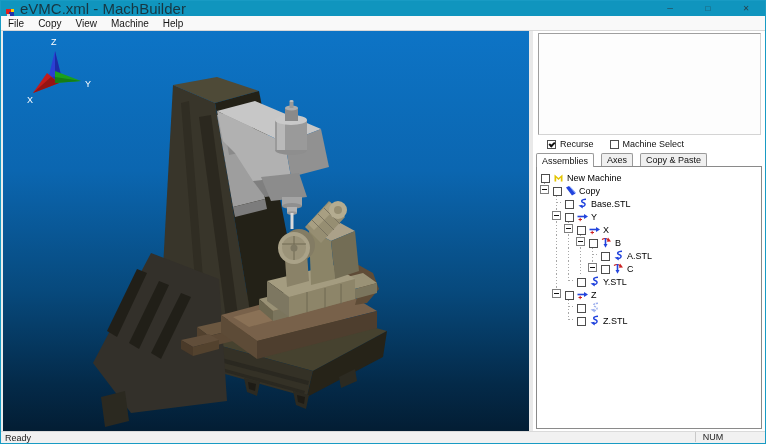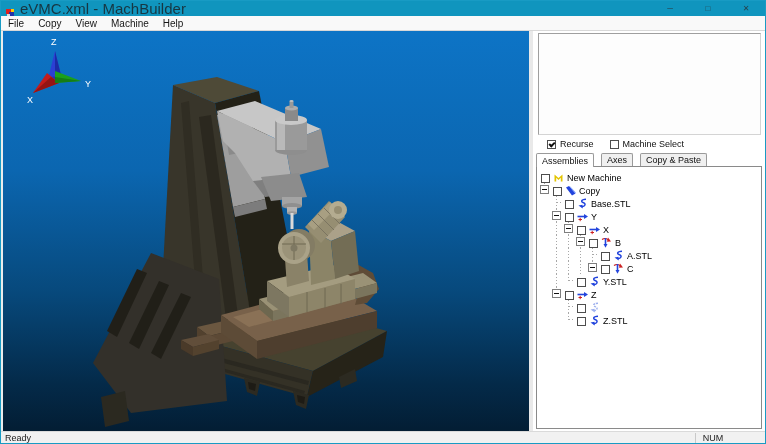--- a/index.html
+++ b/index.html
@@ -39,21 +39,21 @@
   .telbow::after{content:"";position:absolute;left:6px;top:6px;right:0;height:1px;background:repeating-linear-gradient(to right,#a8a8a8 0 1px,transparent 1px 3px)}
   .texp{position:absolute;left:1px;top:2px;width:9px;height:9px;background:#fff;border:1px solid #7e7e7e;box-sizing:border-box;z-index:2}
   .texp::after{content:"";position:absolute;left:1px;top:3px;width:5px;height:1px;background:#111}
   .tcb{width:9px;height:9px;border:1px solid #4d4d4d;background:#fff;flex:none;margin:0 3px 0 2px;box-sizing:border-box}
   .tic{width:12px;height:11px;flex:none}
   .tic svg{width:11px;height:11px;display:block}
   .tlb{font-size:9px;color:#000;padding-left:2px;white-space:nowrap}
   
   .statusbar{position:absolute;left:0;bottom:0;right:0;height:11px;background:#f1f1f1;border-top:1px solid #dadada;display:flex;align-items:center;font-size:9px;color:#222}
   .ready{padding-left:4px}
-  .panes{margin-left:auto;display:flex;align-items:center;height:100%}
+  .panes{margin-left:auto;display:flex;align-items:flex-start;height:100%}
   .pane{border-left:1px solid #c9c9c9;display:flex;align-items:center;justify-content:center}
   .p1{width:20px}.p2{width:34px}.p3{width:22px}
   .grip{width:12px;background:repeating-linear-gradient(135deg,transparent 0 3px,#b8b8b8 3px 4px)}
 </style>
 </head>
 <body>
 
 <div class="window">
 
   <div class="titlebar">

